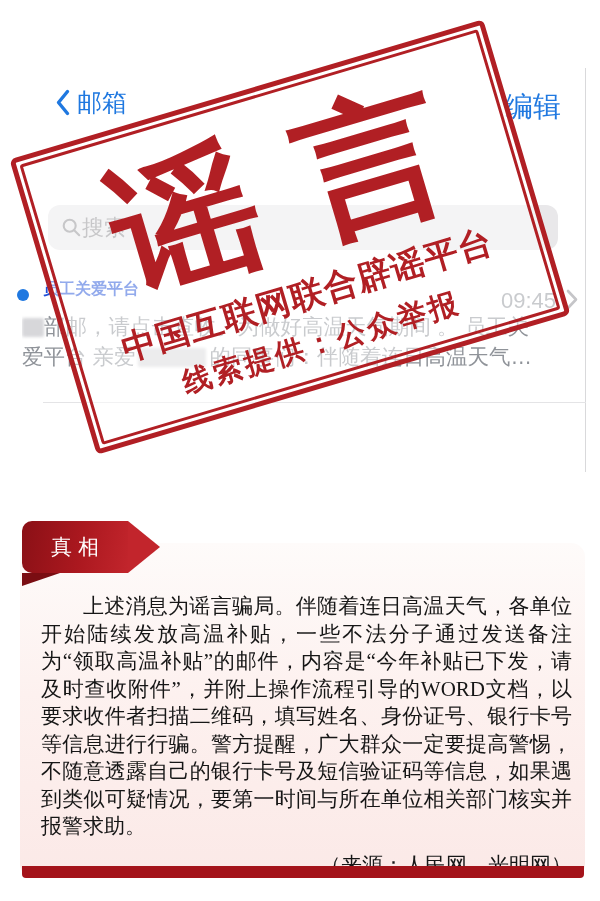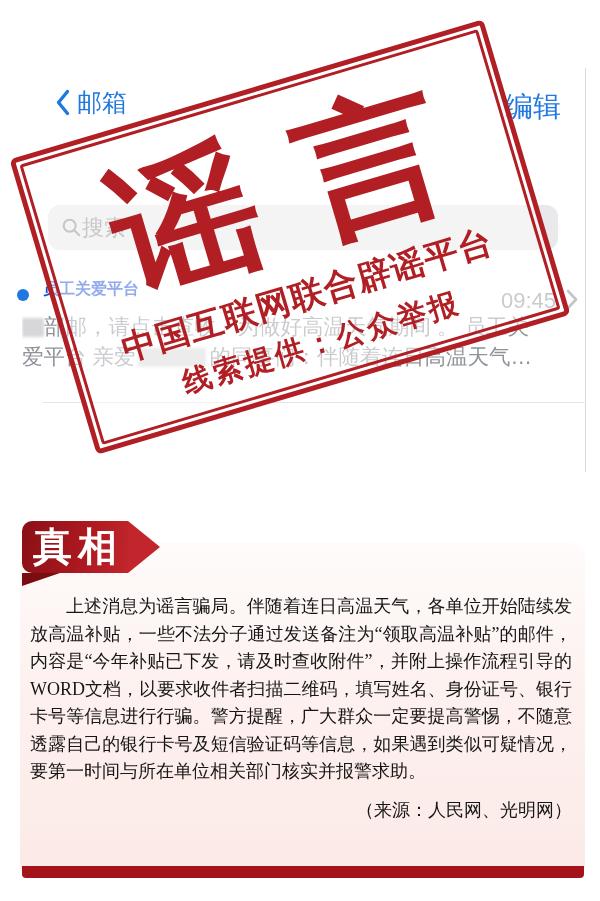--- a/index.html
+++ b/index.html
@@ -34,35 +34,35 @@
   .stamp-main{margin-top:22px;font-size:146px;line-height:150px;font-weight:900;
               letter-spacing:48px;padding-left:52px;white-space:nowrap;}
   .stamp-org{margin-top:13px;font-size:34px;line-height:36px;font-weight:900;letter-spacing:1px;white-space:nowrap;}
   .stamp-clue{margin-top:17px;font-size:29px;line-height:31px;font-weight:900;letter-spacing:3px;white-space:nowrap;}
 
   
   .truth-card{position:absolute;left:20px;top:543px;width:565px;height:335px;border-radius:14px;
               background:linear-gradient(180deg,#fefbfa 0%,#fdf1ef 45%,#fbe9e7 100%);}
   .truth-bar{position:absolute;left:2px;right:1px;bottom:0;height:12px;background:#a4131a;
              border-radius:0 0 4px 4px;}
-  .truth-body{position:absolute;left:10px;right:13px;top:50px;color:#161616;
-              font-family:"Liberation Serif",serif;font-size:18px;line-height:27.5px;}
+  .truth-body{position:absolute;left:21px;right:13px;top:50px;color:#161616;
+              font-family:"Liberation Serif",serif;font-size:21px;line-height:27.5px;}
   .truth-para{text-align:justify;text-indent:2em;}
   .truth-source{text-align:right;margin-top:11px;}
 
   .ribbon{position:absolute;left:22px;top:521px;width:106px;height:52px;z-index:5;
           background:linear-gradient(100deg,#8a1016 0%,#ab181f 55%,#c2252c 100%);
           border-radius:10px 0 0 10px;display:flex;align-items:center;justify-content:center;}
   .ribbon::after{content:'';position:absolute;left:100%;top:0;width:0;height:0;
                  border-top:26px solid transparent;border-bottom:26px solid transparent;
                  border-left:32px solid #c2252c;}
   .ribbon::before{content:'';position:absolute;left:0;top:100%;width:0;height:0;
                   border-top:13px solid #7a0d12;border-right:38px solid transparent;}
-  .ribbon-label{color:#ffffff;font-family:"Liberation Serif",serif;font-weight:bold;
-                font-size:39px;letter-spacing:6px;padding-left:6px;white-space:nowrap;}
+  .ribbon-label{color:#ffffff;font-family:"Liberation Serif",serif;font-weight:normal;
+                font-size:21px;letter-spacing:6px;padding-left:6px;white-space:nowrap;}
 </style>
 </head>
 <body>
 
 <div id="canvas">
 
   <div class="phone-edge"></div>
 
   <div class="mail-back">
     <span style="display:flex;">

